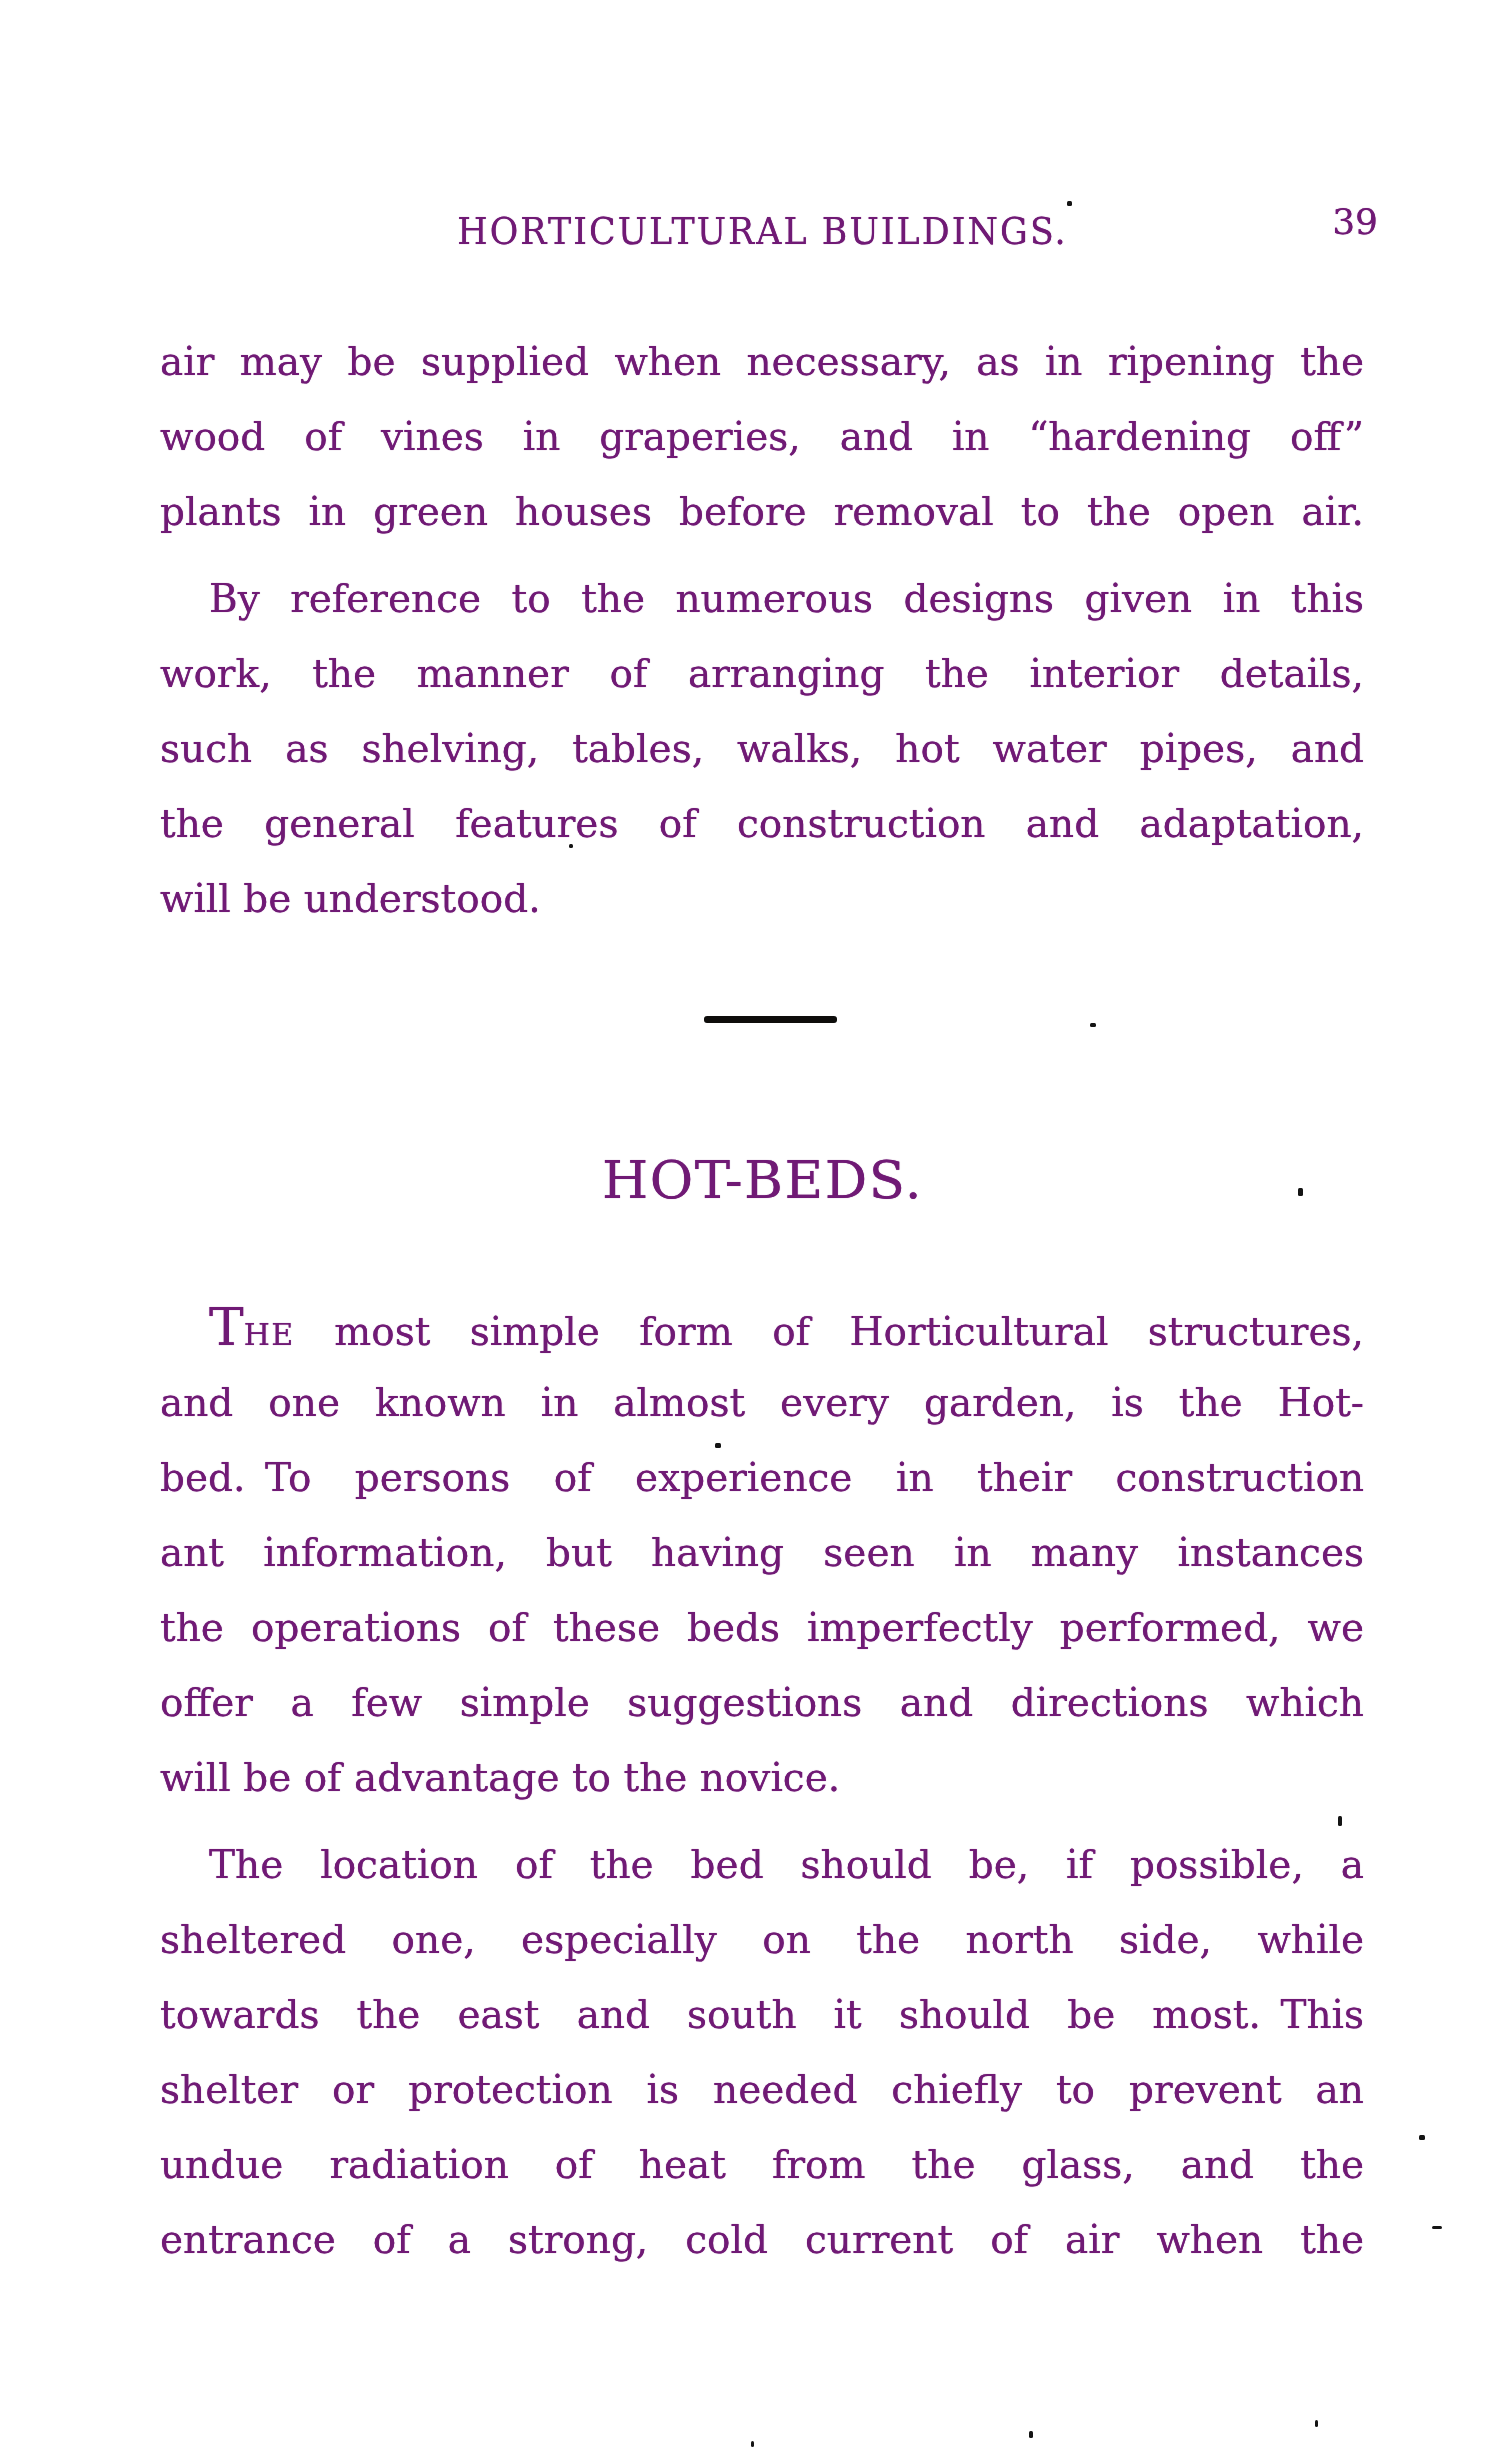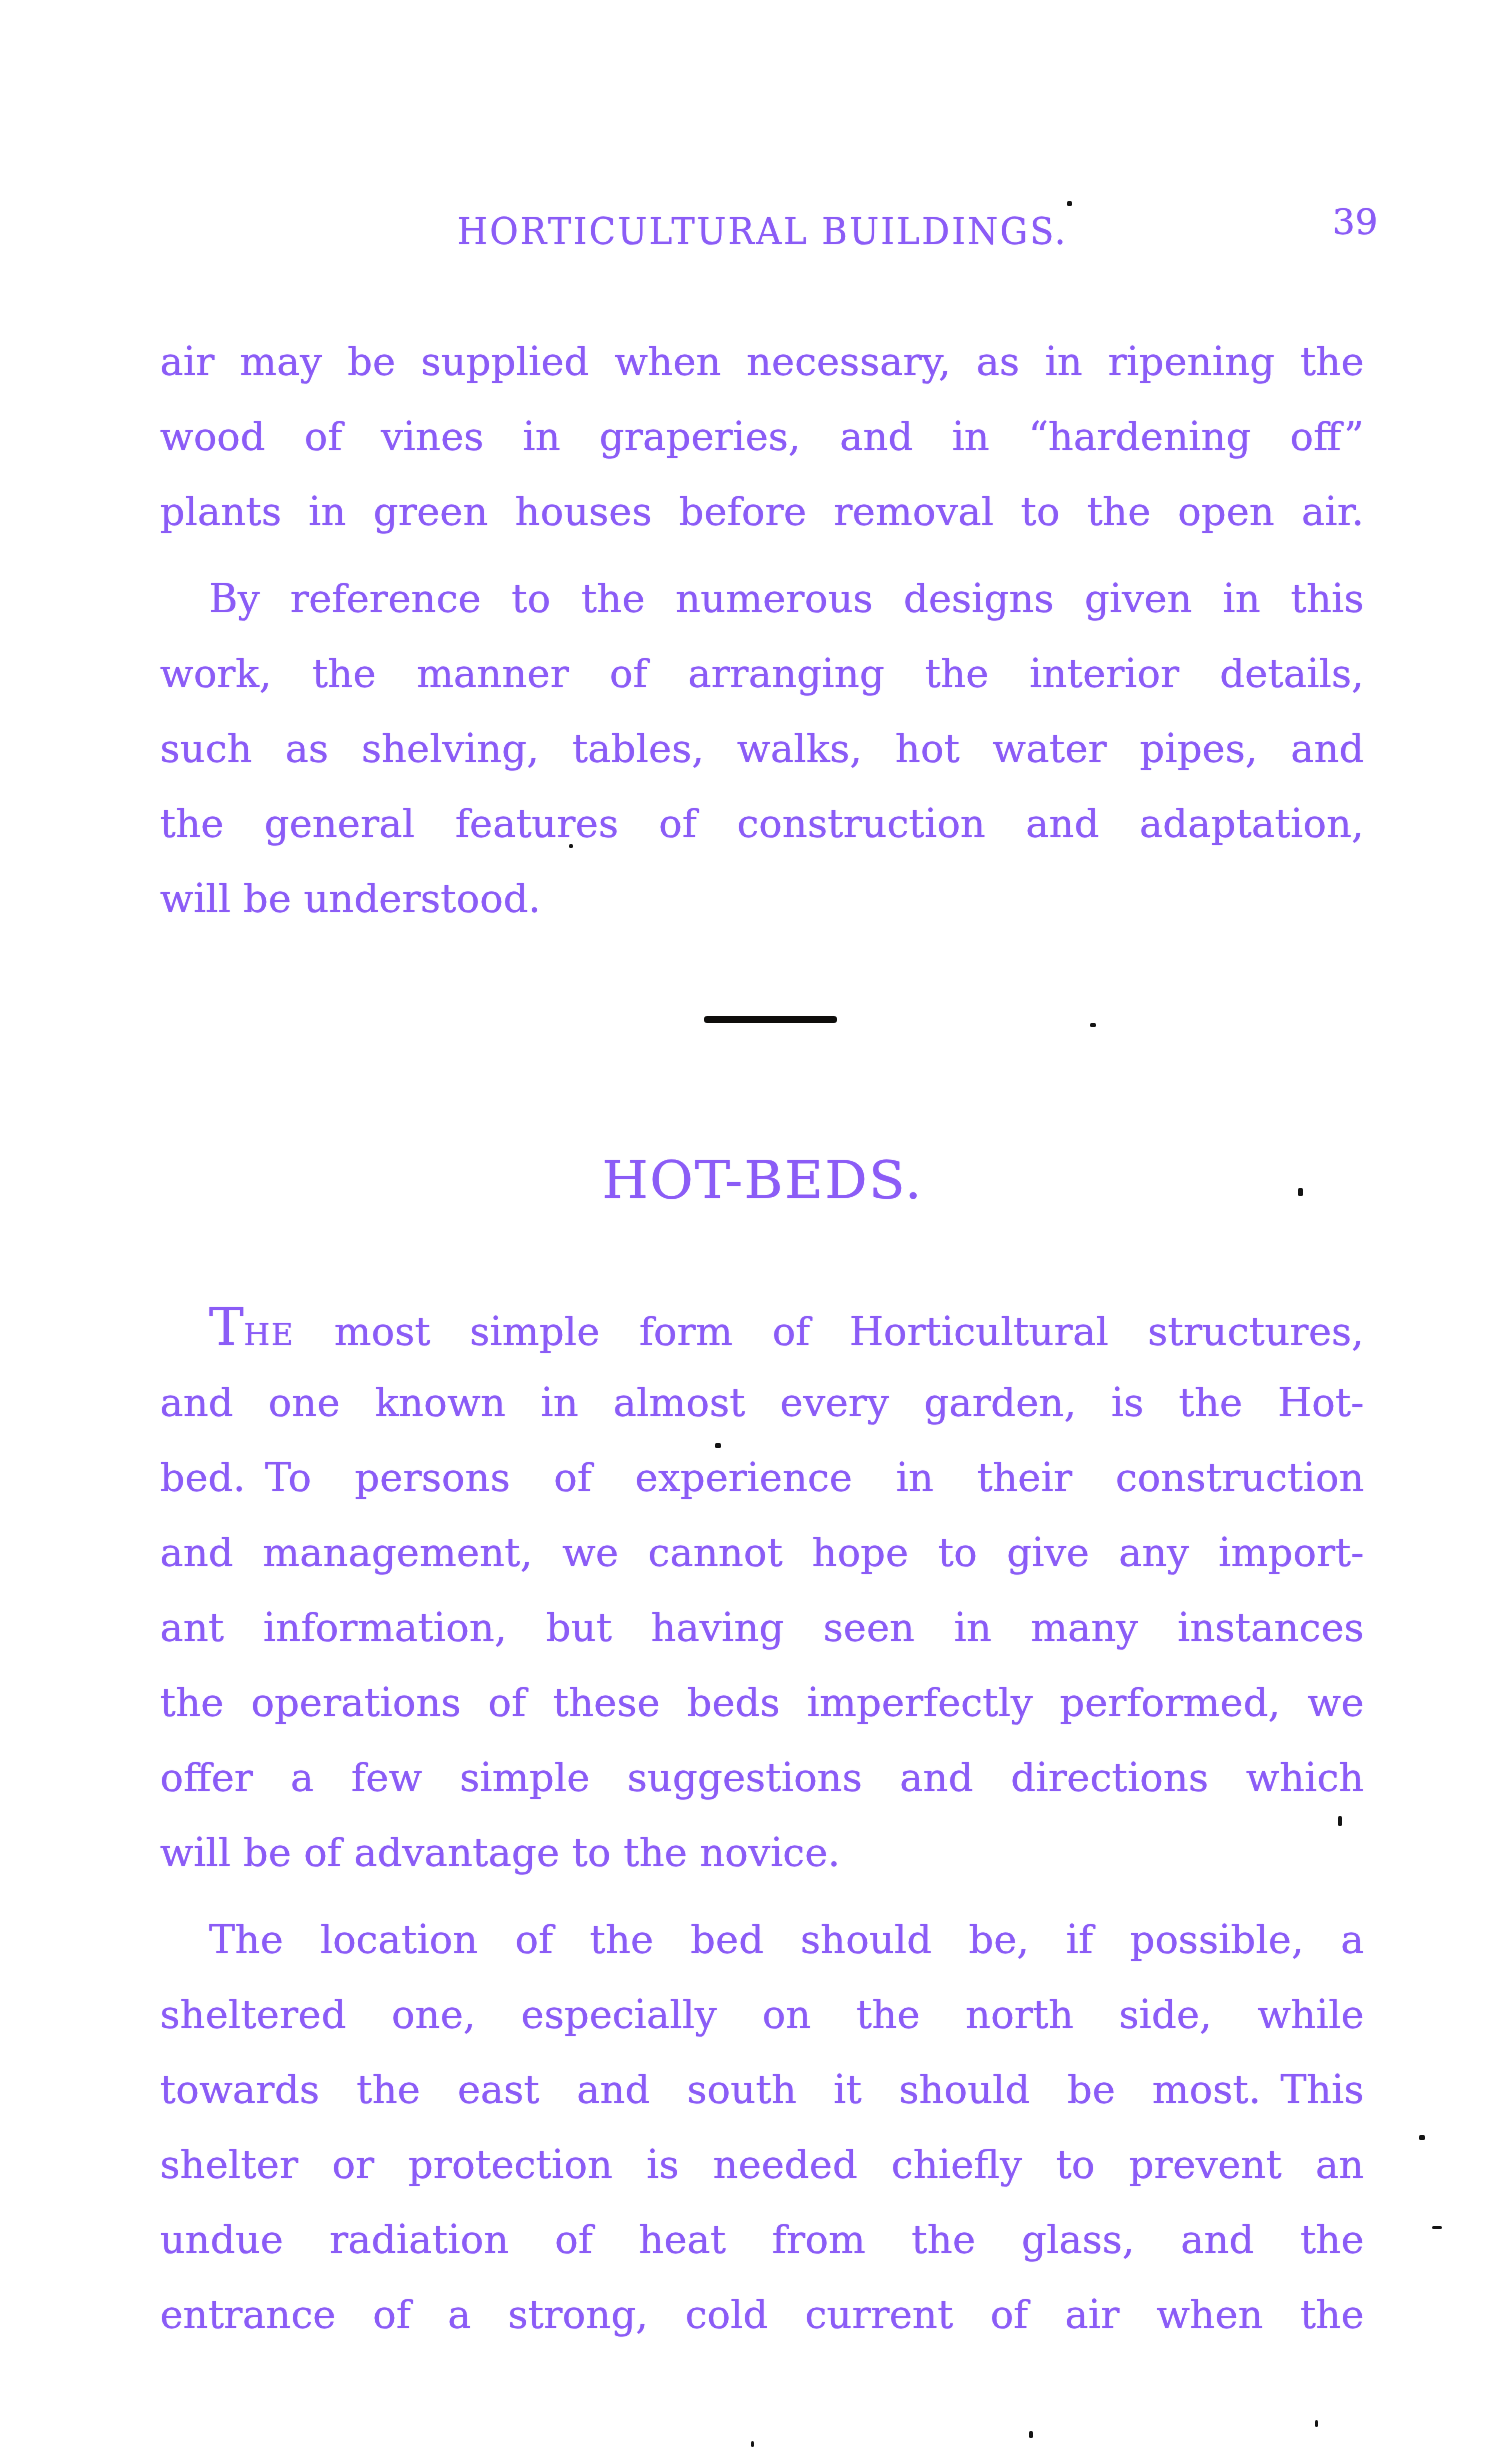--- a/index.html
+++ b/index.html
@@ -2,21 +2,21 @@
 <html style="font-size:12px"><head>
 <meta charset="utf-8">
 <style>
   html,body{margin:0;padding:0;background:#e8e8e8;}
   .page{
     position:relative;
     width:1511px;height:2450px;
     background:#ffffff;
     overflow:hidden;
     font-family:"DejaVu Serif","Liberation Serif",serif;
-    color:#8b5cf6;
+    color:#701a75;
   }
   
   .runhead{
     position:absolute;left:148px;top:210px;width:1229px;
     text-align:center;font-size:37px;letter-spacing:2.2px;
     transform:scaleX(0.94);transform-origin:50% 50%;
     white-space:nowrap;
     text-shadow:0 0 0.7px currentColor;
   }
   .pagenum{
@@ -78,21 +78,20 @@
 
   <div class="rule"></div>
 
   <div class="heading">HOT-BEDS.</div>
 
   <div class="textblock" id="b2">
       <div class="para">
         <div class="line ind"><span class="seg-lead">T</span><span class="seg-smallcap">HE</span><span> most simple form of Horticultural structures,</span></div>
         <div class="line">and one known in almost every garden, is the Hot-</div>
         <div class="line">bed. To persons of experience in their construction</div>
-        <div class="line">and management, we cannot hope to give any import-</div>
         <div class="line">ant information, but having seen in many instances</div>
         <div class="line">the operations of these beds imperfectly performed, we</div>
         <div class="line">offer a few simple suggestions and directions which</div>
         <div class="line last">will be of advantage to the novice.</div>
       </div>
       <div class="para">
         <div class="line ind">The location of the bed should be, if possible, a</div>
         <div class="line">sheltered one, especially on the north side, while</div>
         <div class="line">towards the east and south it should be most. This</div>
         <div class="line">shelter or protection is needed chiefly to prevent an</div>

